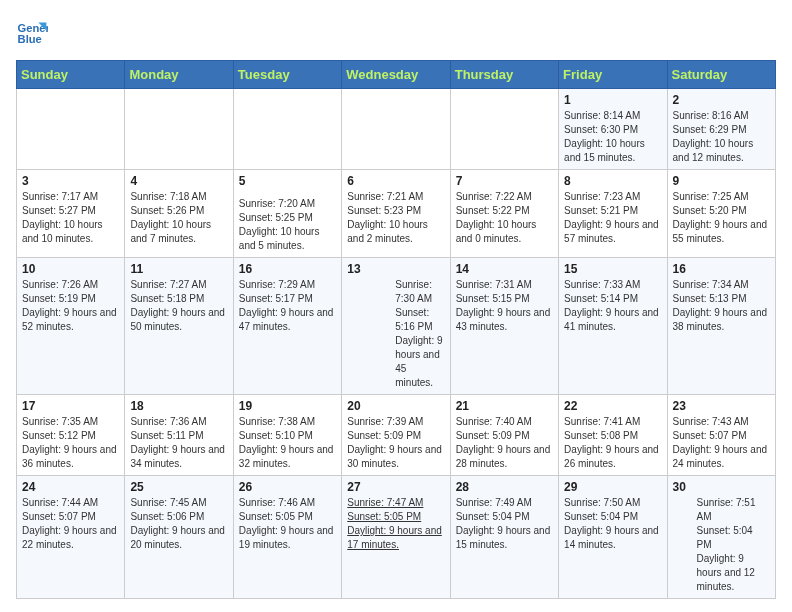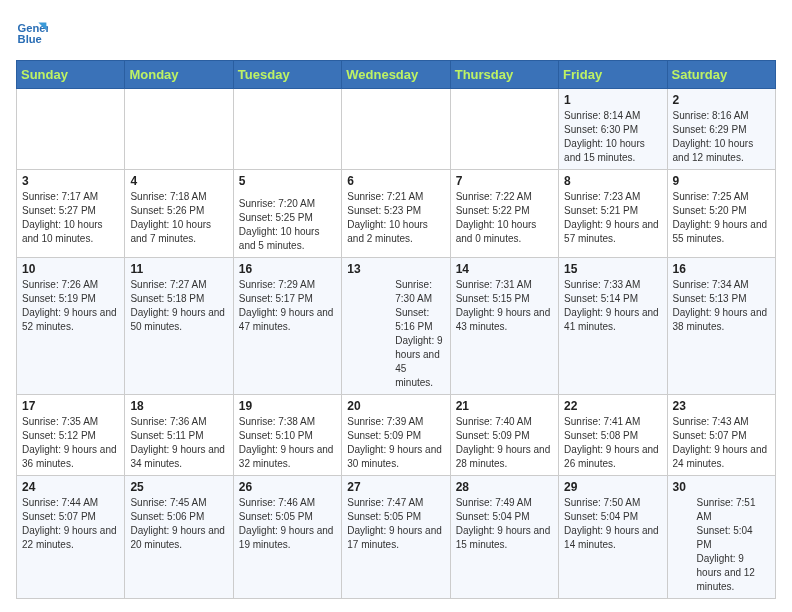--- a/index.html
+++ b/index.html
@@ -283,21 +283,21 @@
 Daylight: 9 hours and 20 minutes.</div>
         </td>
         <td>
           <span class="day-number">26</span>
           <div class="day-info" style="white-space: pre-line;">Sunrise: 7:46 AM
 Sunset: 5:05 PM
 Daylight: 9 hours and 19 minutes.</div>
         </td>
         <td>
           <span class="day-number">27</span>
-          <div class="day-info" style="white-space: pre-line;">Sunrise: 7:47 AM
+          <div class="day-info" style="white-space: pre-line; text-decoration: underline;">Sunrise: 7:47 AM
 Sunset: 5:05 PM
 Daylight: 9 hours and 17 minutes.</div>
         </td>
         <td>
           <span class="day-number">28</span>
           <div class="day-info" style="white-space: pre-line;">Sunrise: 7:49 AM
 Sunset: 5:04 PM
 Daylight: 9 hours and 15 minutes.</div>
         </td>
         <td>

